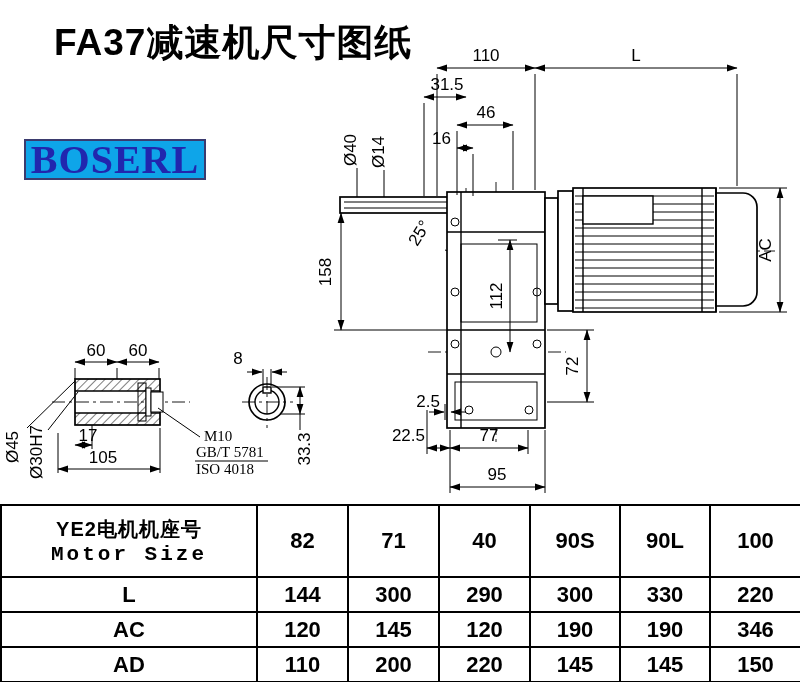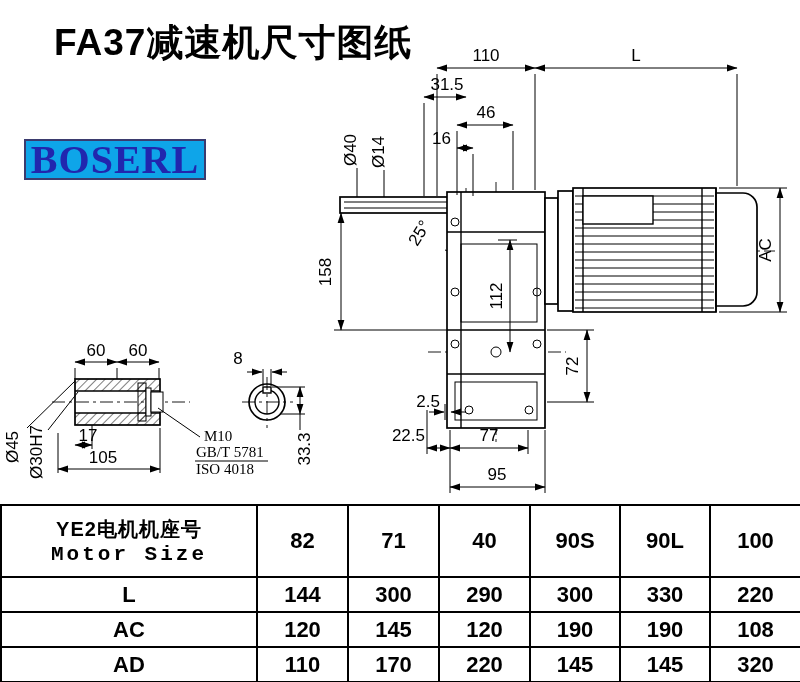--- a/index.html
+++ b/index.html
@@ -302,28 +302,28 @@
         <td>330</td>
         <td>220</td>
       </tr>
       <tr class="datarow">
         <td>AC</td>
         <td>120</td>
         <td>145</td>
         <td>120</td>
         <td>190</td>
         <td>190</td>
-        <td>108</td>
+        <td>346</td>
       </tr>
       <tr class="datarow">
         <td>AD</td>
         <td>110</td>
-        <td>170</td>
+        <td>200</td>
         <td>220</td>
         <td>145</td>
         <td>145</td>
-        <td>320</td>
+        <td>150</td>
       </tr>
     </tbody>
       </table>
   </div>
 
 </div>
 
 </body></html>

